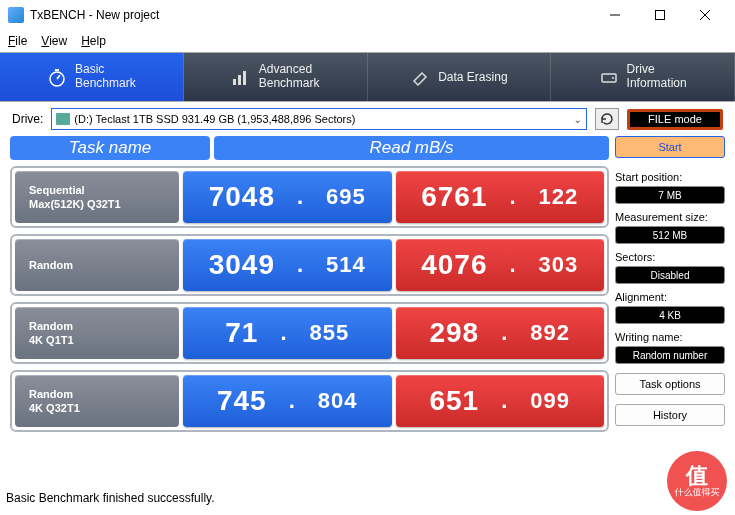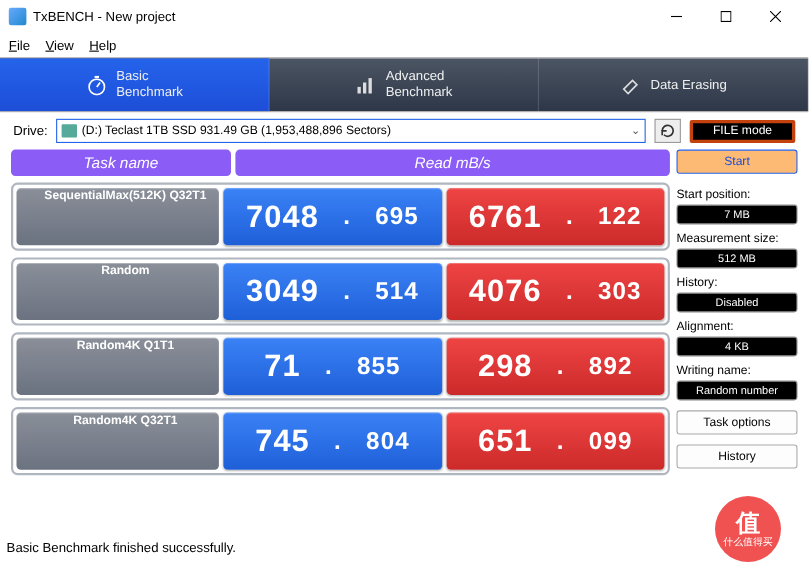--- a/index.html
+++ b/index.html
@@ -23,43 +23,43 @@
   .drive-row { height: 34px; display: flex; align-items: center; padding: 4px 12px; gap: 8px; font-size: 12px; }
   .drive-select { flex: 1; height: 22px; border: 1px solid #2563eb; background: #fff; display: flex; align-items: center; padding: 0 4px; gap: 4px; font-size: 11px; }
   .drive-select .hd-icon { width: 14px; height: 12px; background: #5a9; border-radius: 1px; }
   .drive-chev { margin-left: auto; color: #555; font-size: 10px; }
   .refresh-btn { width: 24px; height: 22px; border: 1px solid #999; background: #eee; display: flex; align-items: center; justify-content: center; cursor: pointer; }
   .file-mode { width: 96px; height: 21px; background: #000; color: #fff; font-size: 11px; display: flex; align-items: center; justify-content: center; border: 3px solid #c2410c; border-radius: 2px; cursor: pointer; }
   
   .content { display: flex; height: 344px; padding: 0 10px; gap: 6px; }
   .left { flex: 1; }
   .headers { height: 24px; display: flex; gap: 4px; margin-bottom: 6px; }
-  .hdr { background: #8b5cf6; color: #fff; font-size: 14px; font-style: italic; display: flex; align-items: center; justify-content: center; border-radius: 4px; }
+  .hdr { background: #3b82f6; color: #fff; font-size: 17px; font-style: italic; display: flex; align-items: center; justify-content: center; border-radius: 4px; }
   .hdr-task { width: 200px; }
   .hdr-read, .hdr-write { flex: 1; }
   
   .rows { display: flex; flex-direction: column; gap: 6px; }
   .row { height: 62px; display: flex; gap: 4px; border: 2px solid #b0b6c0; border-radius: 6px; padding: 3px; background: #fff; }
-  .task { width: 184px; background: linear-gradient(#8a8f99,#6b7280); border-radius: 4px; color: #fff; font-size: 11px; font-weight: 600; display: flex; flex-direction: row; justify-content: center; padding-left: 14px; line-height: 1.3; box-shadow: inset 0 1px 0 rgba(255,255,255,.3); cursor: pointer; }
+  .task { width: 164px; background: linear-gradient(#8a8f99,#6b7280); border-radius: 4px; color: #fff; font-size: 11px; font-weight: 600; display: flex; flex-direction: column; justify-content: center; padding-left: 14px; line-height: 1.3; box-shadow: inset 0 1px 0 rgba(255,255,255,.3); cursor: pointer; }
   .val { flex: 1; border-radius: 4px; display: flex; align-items: center; justify-content: center; color: #fff; box-shadow: inset 0 1px 0 rgba(255,255,255,.25), 0 1px 2px rgba(0,0,0,.3); gap: 20px; }
   .read { background: linear-gradient(#3b82f6,#1e5fd8); }
   .write { background: linear-gradient(#ef4444,#cc2a2a); }
   .big { font-family: "Arial Black","Segoe UI",sans-serif; font-weight: 900; font-size: 28px; letter-spacing: 1px; }
   .dot { font-size: 22px; margin: 0 2px; }
   .frac { font-size: 22px; }
   
   .right { width: 110px; display: flex; flex-direction: column; gap: 3px; font-size: 11px; }
   .start-btn { height: 22px; border: 1px solid #2563eb; border-radius: 3px; background: #fdba74; color: #1d4ed8; display: flex; align-items: center; justify-content: center; cursor: pointer; margin-bottom: 6px; }
   .param-label { color: #000; font-size: 11px; margin-top: 4px; }
   .param-val { height: 18px; background: #000; color: #fff; font-size: 10px; display: flex; align-items: center; justify-content: center; border: 1px solid #888; border-radius: 3px; cursor: pointer; }
   .side-btn { height: 22px; border: 1px solid #aaa; border-radius: 3px; background: #fdfdfd; display: flex; align-items: center; justify-content: center; cursor: pointer; margin-top: 6px; font-size: 11px; }
   
   .status { position: absolute; bottom: 10px; left: 6px; font-size: 12px; }
   
-  .watermark { position: absolute; right: 25px; bottom: 4px; width: 60px; height: 60px; border-radius: 50%; background: #ef4444; display: flex; flex-direction: column; align-items: center; justify-content: center; color: #fff; font-size: 9px; line-height: 1.1; opacity: .92; }
+  .watermark { position: absolute; right: 8px; bottom: 4px; width: 60px; height: 60px; border-radius: 50%; background: #ef4444; display: flex; flex-direction: column; align-items: center; justify-content: center; color: #fff; font-size: 9px; line-height: 1.1; opacity: .92; }
   .watermark::before { content:"值"; font-size: 22px; font-weight: bold; }
 </style>
 </head>
 <body>
 
 <div class="titlebar">
   <span class="title-icon"></span>
   <span>TxBENCH - New project</span>
   <div class="win-controls">
     <div class="win-btn">
@@ -110,20 +110,30 @@
 Benchmark</span>
   </div>
   <div class="tab">
     <span class="tab-icon">
         <svg width="20" height="20" viewBox="0 0 20 20">
           <path d="M4 14 L12 6 L16 10 L8 18 Z" fill="none" stroke="#ddd" stroke-width="1.5"></path>
         </svg>
       </span>
     <span>Data Erasing</span>
   </div>
+  <div class="tab">
+    <span class="tab-icon">
+        <svg width="20" height="20" viewBox="0 0 20 20">
+          <rect x="3" y="7" width="14" height="8" rx="1" fill="none" stroke="#ddd" stroke-width="1.5"></rect>
+          <circle cx="14" cy="11" r="1" fill="#ddd"></circle>
+        </svg>
+      </span>
+    <span style="white-space:pre-line;line-height:1.15">Drive
+Information</span>
+  </div>
 </div>
 
 <div class="drive-row">
   <span>Drive:</span>
   <div class="drive-select">
     <span class="hd-icon"></span>
     <span>(D:) Teclast 1TB SSD  931.49 GB (1,953,488,896 Sectors)</span>
     <span class="drive-chev">⌄</span>
   </div>
   <div class="refresh-btn">
@@ -207,21 +217,21 @@
         </div>
       </div>
   </div>
 
   <div class="right">
     <div class="start-btn">Start</div>
     <div class="param-label">Start position:</div>
     <div class="param-val">7 MB</div>
     <div class="param-label">Measurement size:</div>
     <div class="param-val">512 MB</div>
-    <div class="param-label">History:</div>
+    <div class="param-label">Sectors:</div>
     <div class="param-val">Disabled</div>
     <div class="param-label">Alignment:</div>
     <div class="param-val">4 KB</div>
     <div class="param-label">Writing name:</div>
     <div class="param-val">Random number</div>
     <div class="side-btn">Task options</div>
     <div class="side-btn">History</div>
   </div>
 </div>
 

